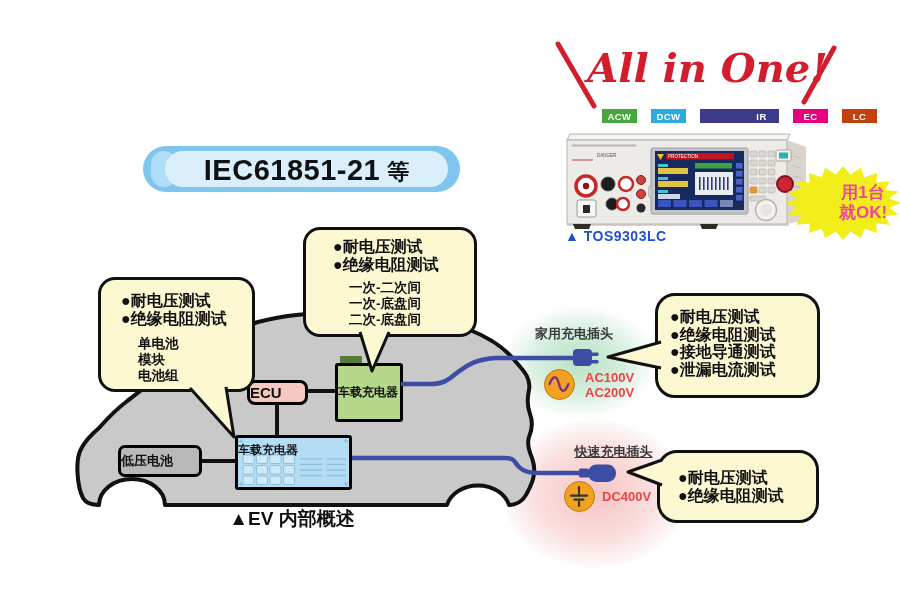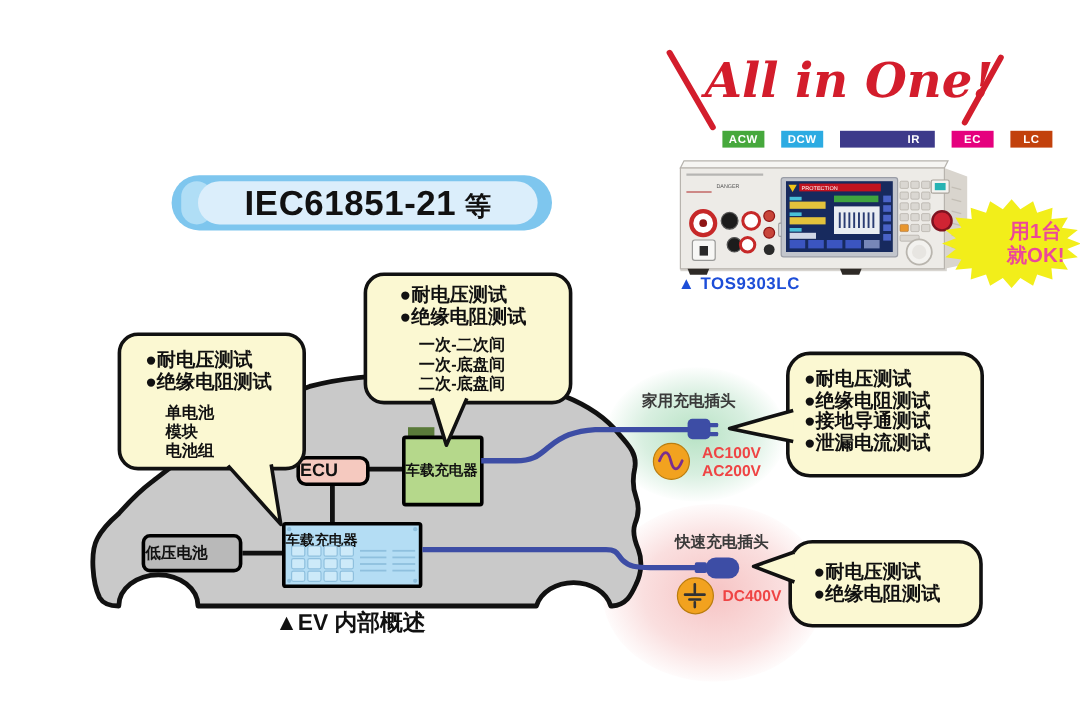--- a/index.html
+++ b/index.html
@@ -33,21 +33,21 @@
   .bubble-charger{left:303px;top:227px;width:174px;height:110px;padding:8px 0 0 27px;}
   .bubble-charger .subs{margin-top:6px;padding-left:16px;}
   .bubble-home{left:655px;top:293px;width:165px;height:105px;padding:12px 0 0 12px;border-radius:20px;}
   .bubble-home .b-item{line-height:17.5px;}
   .bubble-fast{left:657px;top:450px;width:162px;height:73px;padding:16px 0 0 18px;border-radius:20px;}
   .bubble-fast .b-item{line-height:17.5px;}
 
   
   .plug-label{position:absolute;font-size:13px;font-weight:bold;color:#3a3a3a;text-align:center;white-space:nowrap;}
   .lbl-home{left:518px;top:325px;width:112px;}
-  .lbl-fast{left:544px;top:443px;width:115px;}
+  .lbl-fast{left:556px;top:443px;width:115px;text-decoration:underline;}
   .volt{position:absolute;font-size:13px;font-weight:bold;color:#ef4444;line-height:14.5px;white-space:nowrap;}
   .volt-ac{left:585px;top:371px;}
   .volt-dc{left:602px;top:490px;}
   .srccircle{position:absolute;width:31px;height:31px;border-radius:50%;background:#f2a21f;
              border:1.5px solid #bb7d0e;box-sizing:border-box;}
   .circ-ac{left:544px;top:369px;}
   .circ-dc{left:564px;top:481px;}
 
   .caption{position:absolute;left:222px;top:506px;width:140px;text-align:center;
            font-size:19px;font-weight:bold;color:#111;white-space:nowrap;}

